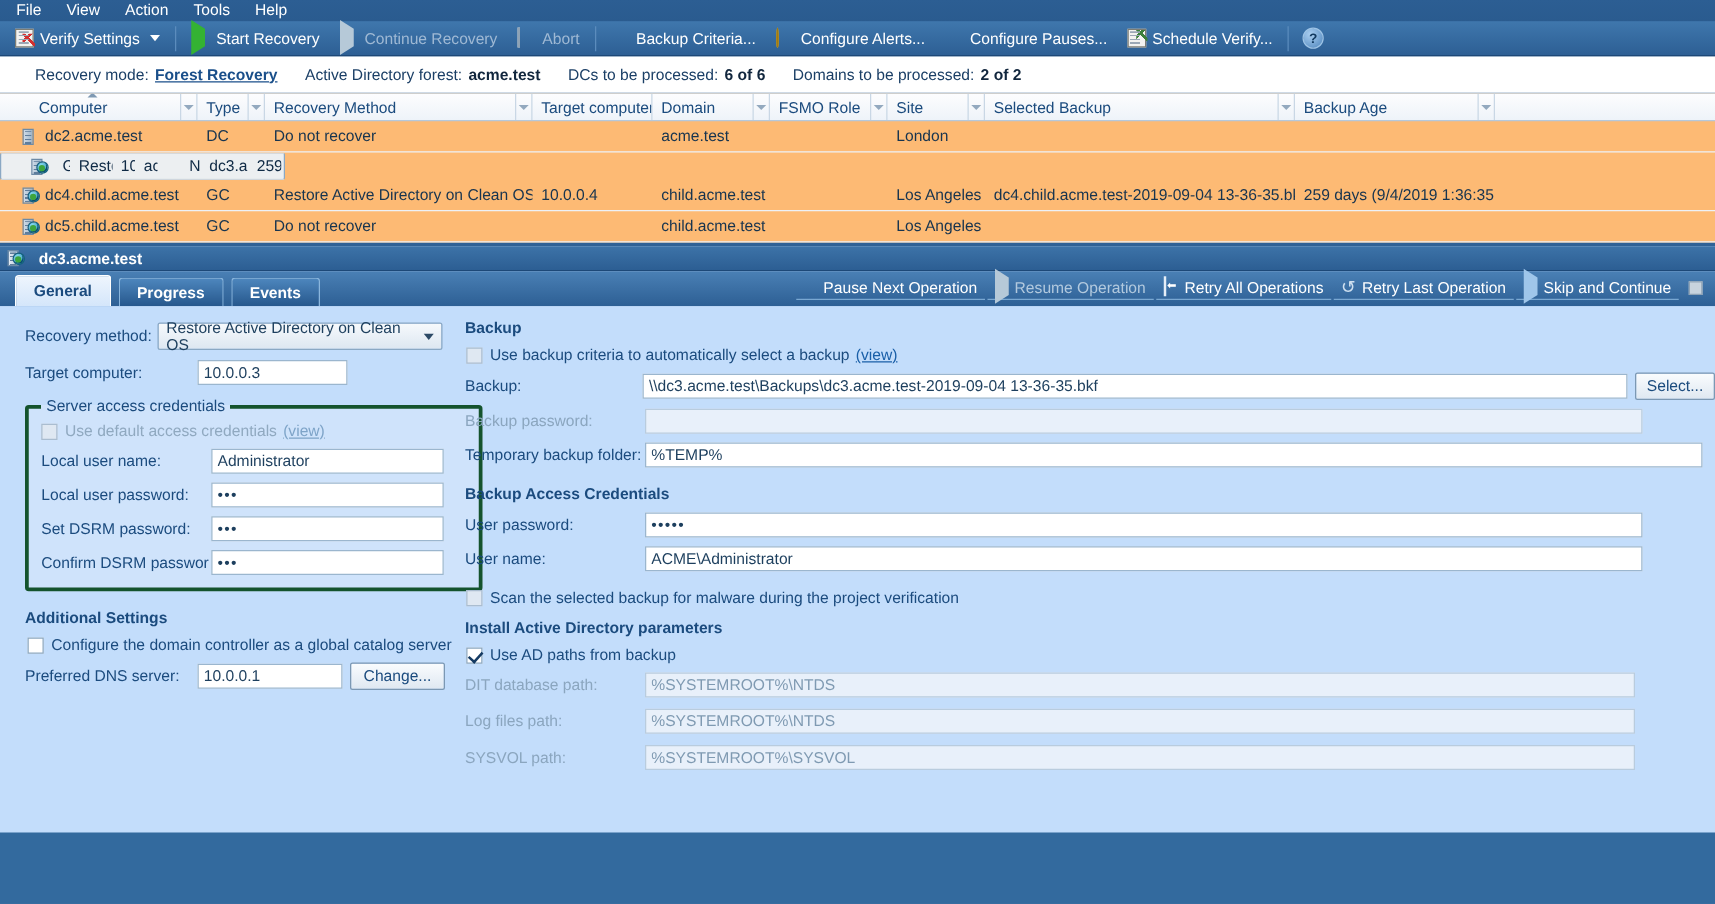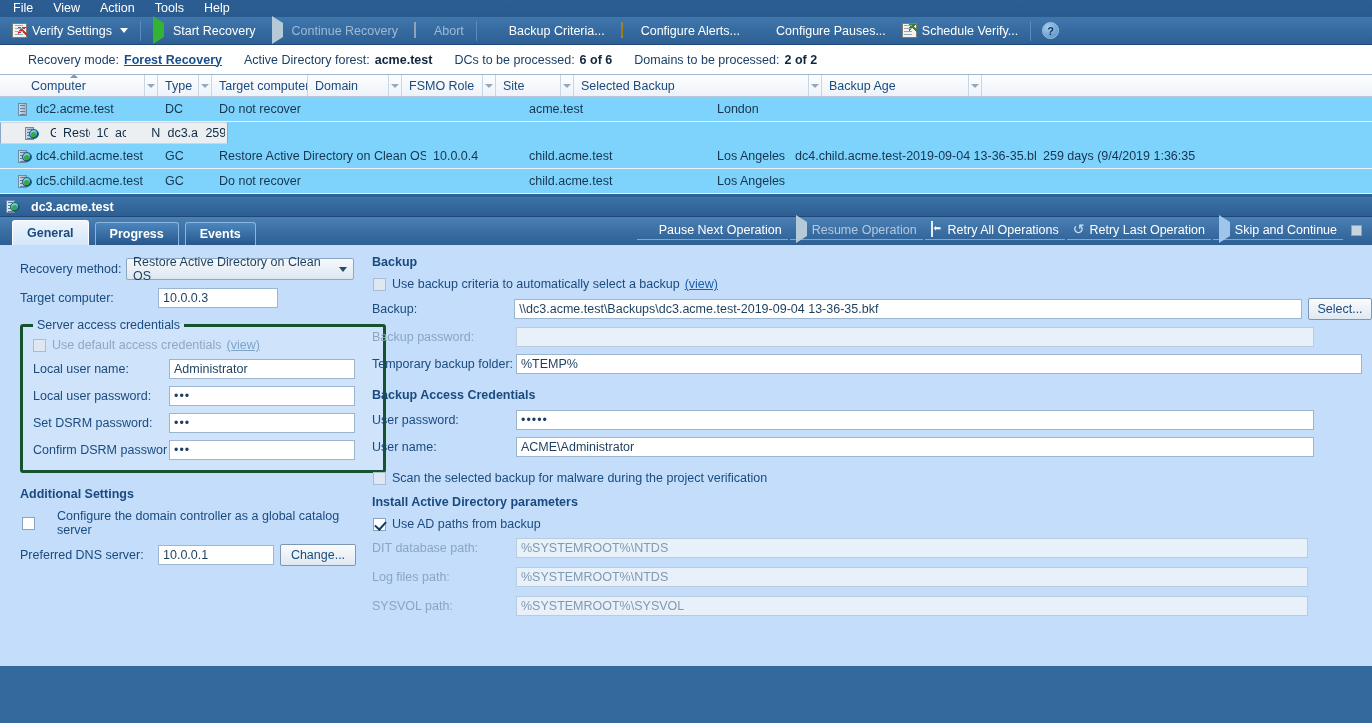--- a/index.html
+++ b/index.html
@@ -76,21 +76,21 @@
   .infobar {
     height:30px; background:#ffffff; display:flex; align-items:center;
     padding-left:28px; gap:0; border-bottom:1px solid #9fb6cd; font-size:12.5px;
   }
   .infobar .lbl { color:#1b3f66; margin-right:5px; }
   .infobar .val { color:#11263d; font-weight:bold; }
   .infobar .grp { margin-right:22px; display:flex; align-items:center;}
   .infobar .lnk { color:#1a4f8a; text-decoration:underline; font-weight:bold; }
 
   
-  .grid { background:#7dd3fc; border-bottom:3px solid #2f6196; }
+  .grid { background:#fdba74; border-bottom:3px solid #2f6196; }
   .ghead { display:flex; height:22px; background:linear-gradient(#fdfdfe,#eef3f9);
            border-bottom:1px solid #b6c8da; align-items:stretch; }
   .gh { display:flex; align-items:center; position:relative;
         border-right:1px solid #c9d7e5; color:#1b4b7e; padding-left:7px;
         font-size:12.5px; white-space:nowrap; overflow:hidden; }
   .gh .dd { width:13px; height:100%; display:flex; align-items:center; justify-content:center;
             border-left:1px solid #c9d7e5; margin-left:auto; flex:0 0 13px;}
   .dd i { width:0;height:0;border-left:4px solid transparent;border-right:4px solid transparent;
           border-top:4px solid #93a9bf; display:block; }
   .sortmark { position:absolute; left:46px; top:-1px; width:0;height:0;
@@ -259,20 +259,26 @@
         <span class="dd">
             <i></i>
           </span>
       </div>
       <div class="gh" style="width:54px;">
         <span>Type</span>
         <span class="dd">
             <i></i>
           </span>
       </div>
+      <div class="gh" style="width:214px;">
+        <span>Recovery Method</span>
+        <span class="dd">
+            <i></i>
+          </span>
+      </div>
       <div class="gh" style="width:96px;">
         <span>Target computer</span>
       </div>
       <div class="gh" style="width:94px;">
         <span>Domain</span>
         <span class="dd">
             <i></i>
           </span>
       </div>
       <div class="gh" style="width:94px;">
@@ -461,21 +467,21 @@
             <input class="tb dots" style="width: 186px;" value="•••">
           </div>
           <div class="row" style="margin-bottom:2px;">
             <span class="lab" style="width:136px;overflow:hidden;white-space:nowrap;">Confirm DSRM passwor</span>
             <input class="tb dots" style="width: 186px;" value="•••">
           </div>
         </fieldset>
 
         <div class="sect" style="margin:14px 0 8px 20px;">Additional Settings</div>
 
-        <div class="cbrow" style="margin-left:22px;gap:16px;">
+        <div class="cbrow" style="margin-left:22px;">
           <span class="cb"></span>
           <span class="txt">Configure the domain controller as a global catalog server</span>
         </div>
 
         <div class="row" style="margin-left:20px;">
           <span class="lab" style="width:138px;">Preferred DNS server:</span>
           <input class="tb" style="width: 116px;" value="10.0.0.1">
           <button class="btn" style="margin-left:6px;width:76px;">Change...</button>
         </div>
       </div>

